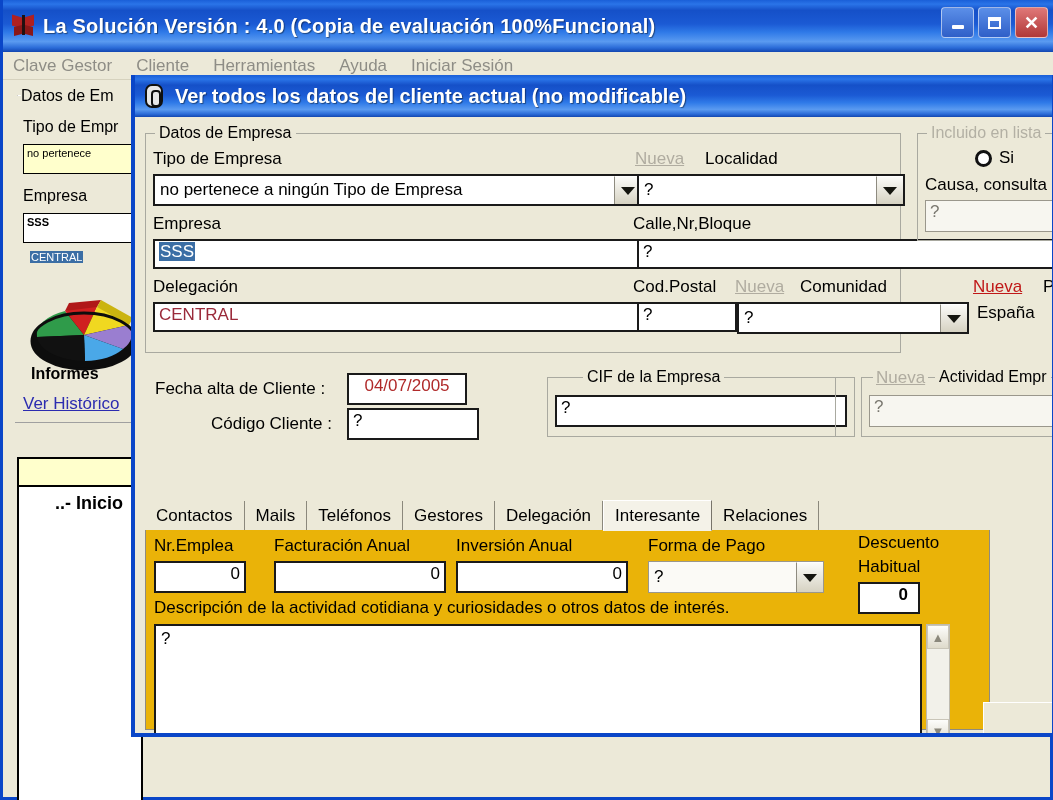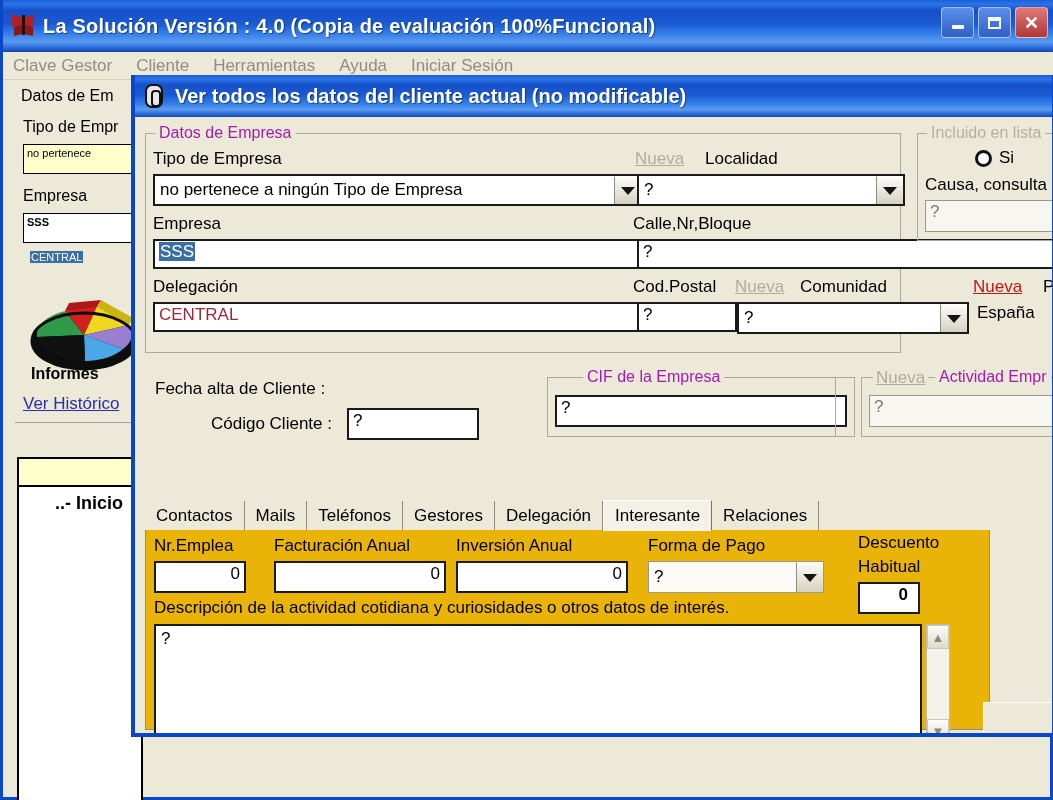--- a/index.html
+++ b/index.html
@@ -233,21 +233,21 @@
     position: absolute;
     border: 1px solid #a9a9a0;
     border-top-color: #a9a9a0;
     background: transparent;
   }
   .fs-legend {
     position: absolute;
     background: #ece9d8;
     padding: 0 4px;
     font-size: 16px;
-    color: #a21caf;
+    color: #000000;
     white-space: nowrap;
   }
   .fs-legend.dim { color: #b3b0a4; }
 
   .lbl {
     position: absolute;
     font-size: 17px;
     color: #000;
     white-space: nowrap;
   }
@@ -542,20 +542,21 @@
       <div class="fs-legend dim" style="left:792px; top:7px;">Incluido en lista</div>
       <div class="radio-row" style="left:840px; top:31px;">
         <span class="radio"></span>
         <span class="lbl" style="position:static;">Si</span>
       </div>
 
       <div class="lbl" style="left:790px; top:58px;">Causa, consulta</div>
       <div class="inp flat" style="left:790px; top:83px; width:152px; height:32px;">?</div>
 
       <div class="lbl" style="left:20px; top:262px;">Fecha alta de Cliente :</div>
+      <div class="inp red" style="left:212px; top:256px; width:120px; height:32px; text-align:center;">04/07/2005</div>
 
       <div class="lbl" style="left:76px; top:297px;">Código Cliente :</div>
       <div class="inp" style="left:212px; top:291px; width:132px; height:32px;">?</div>
 
       <div class="fs" style="left:412px; top:260px; width:308px; height:60px;"></div>
       <div class="fs-legend" style="left:448px; top:251px;">CIF de la Empresa</div>
       <div class="inp" style="left:420px; top:278px; width:292px; height:32px;">?</div>
 
       <div class="fs" style="left:700px; top:260px; width:20px; height:60px; border-right:none;"></div>
       <div class="fs" style="left:726px; top:260px; width:216px; height:60px;"></div>

